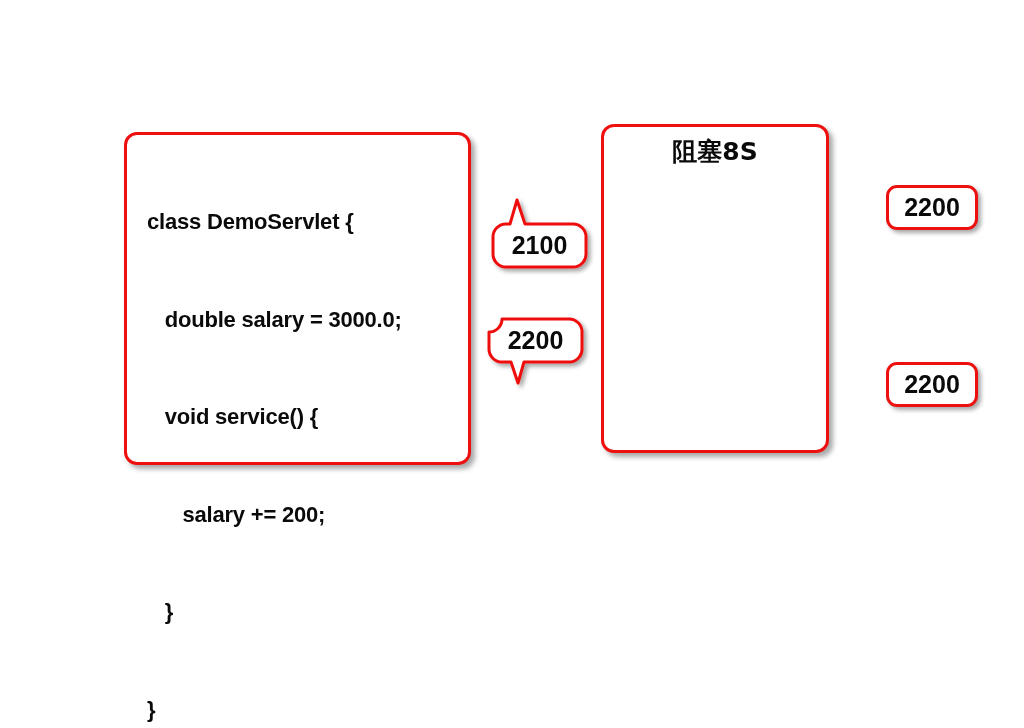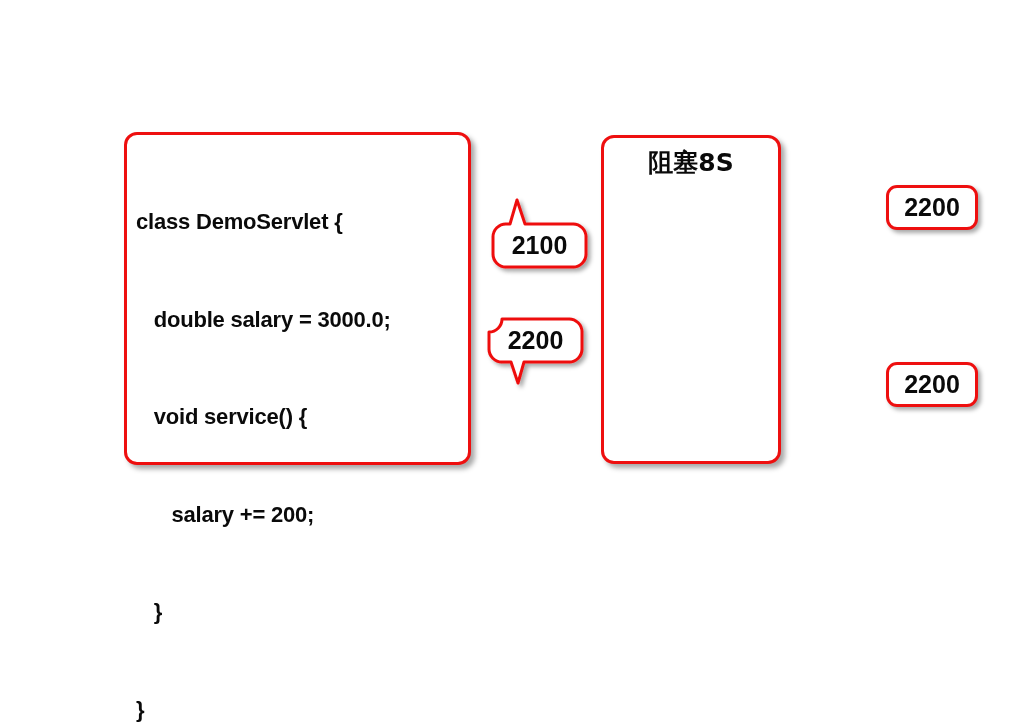--- a/index.html
+++ b/index.html
@@ -34,39 +34,40 @@
     box-shadow: 4px 4px 5px rgba(0,0,0,0.34);
   }
   #servlet-box {
     left: 124px;
     top: 132px;
     width: 347px;
     height: 333px;
   }
   #blocking-box {
     left: 601px;
-    top: 135px;
-    width: 180px;
+    top: 124px;
+    width: 228px;
     height: 329px;
   }
   
   .code-block {
     position: absolute;
     left: 9px;
     top: 6px;
     font-size: 22px;
     font-weight: bold;
     color: #0a0a0a;
     line-height: 32.5px;
     white-space: pre;
     letter-spacing: -0.2px;
   }
   .code-line {
     display: block;
     white-space: pre;
+    margin-left: 11px;
   }
   
   #blocking-label {
     position: absolute;
     left: 0;
     top: 8px;
     width: 100%;
     text-align: center;
     font-size: 25px;
     font-weight: bold;

